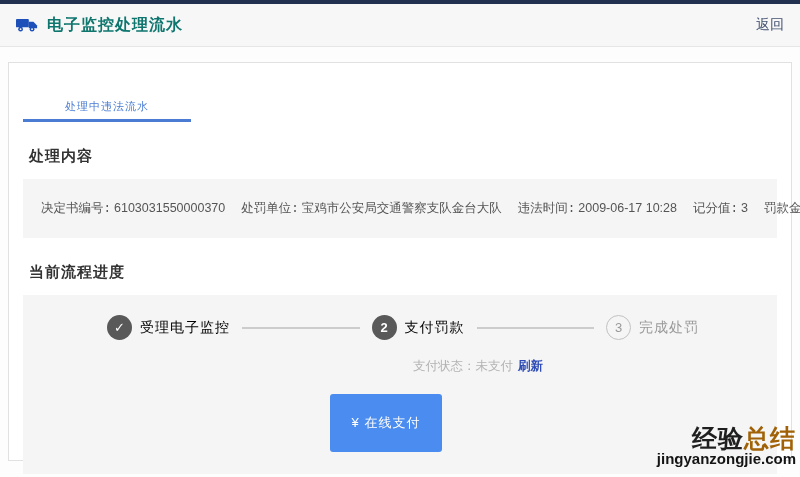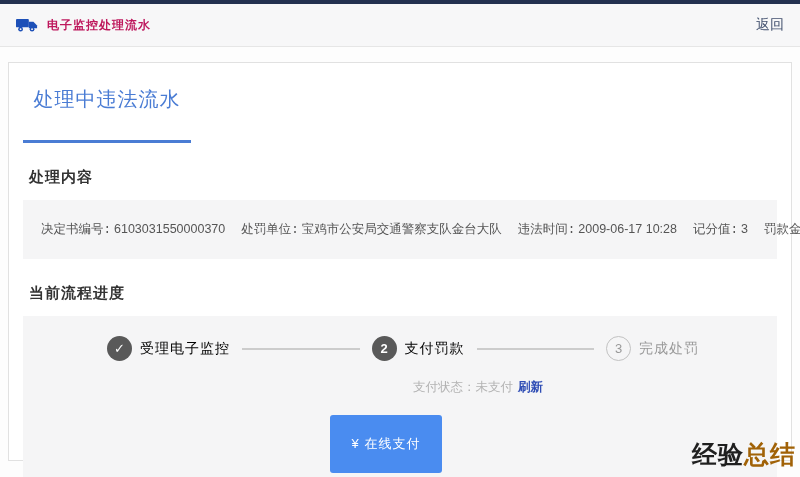--- a/index.html
+++ b/index.html
@@ -13,43 +13,43 @@
   
   .topbar { height: 4px; background: #233150; width: 100%; }
   
   .header {
     height: 43px; background: #f7f7f8;
     border-bottom: 1px solid #e6e6e6;
     display: flex; align-items: center; padding: 0 16px;
   }
   .header .truck { width: 22px; height: 16px; display: inline-block; }
   .header .title {
-    margin-left: 9px; color: #be185d; font-size: 12px; font-weight: bold;
+    margin-left: 9px; color: #0f766e; font-size: 16px; font-weight: bold;
     letter-spacing: 1px;
   }
   .header .back {
     margin-left: auto; color: #42506e; font-size: 14px; cursor: pointer;
     text-decoration: none;
   }
   
   .card {
     margin: 15px 8px 0 8px;
     background: #ffffff;
     border: 1px solid #e1e1e1;
     height: 399px;
     position: relative;
   }
   .tab {
     display: inline-block;
-    margin: 23px 0 0 14px;
+    margin: 36px 0 0 14px;
     width: 168px;
     text-align: center;
     color: #4a7cd4;
-    font-size: 20px;
-    padding-bottom: 27px;
+    font-size: 11px;
+    padding-bottom: 5px;
     border-bottom: 3px solid #4a7cd4;
     cursor: pointer;
     letter-spacing: 1px;
   }
   .section-heading {
     margin: 25px 0 13px 20px;
     font-size: 15px; font-weight: bold; color: #333333;
     letter-spacing: 1px;
   }
   .info-box {
@@ -186,13 +186,14 @@
       <button class="pay-btn">¥ 在线支付</button>
     </div>
   </div>
 
 </div>
 
 <div class="watermark">
   <div class="wm-line1">
     <span class="wm-black">经验</span><span class="wm-red">总结</span>
   </div>
+  <div class="wm-domain">jingyanzongjie.com</div>
 </div>
 
 </body></html>

